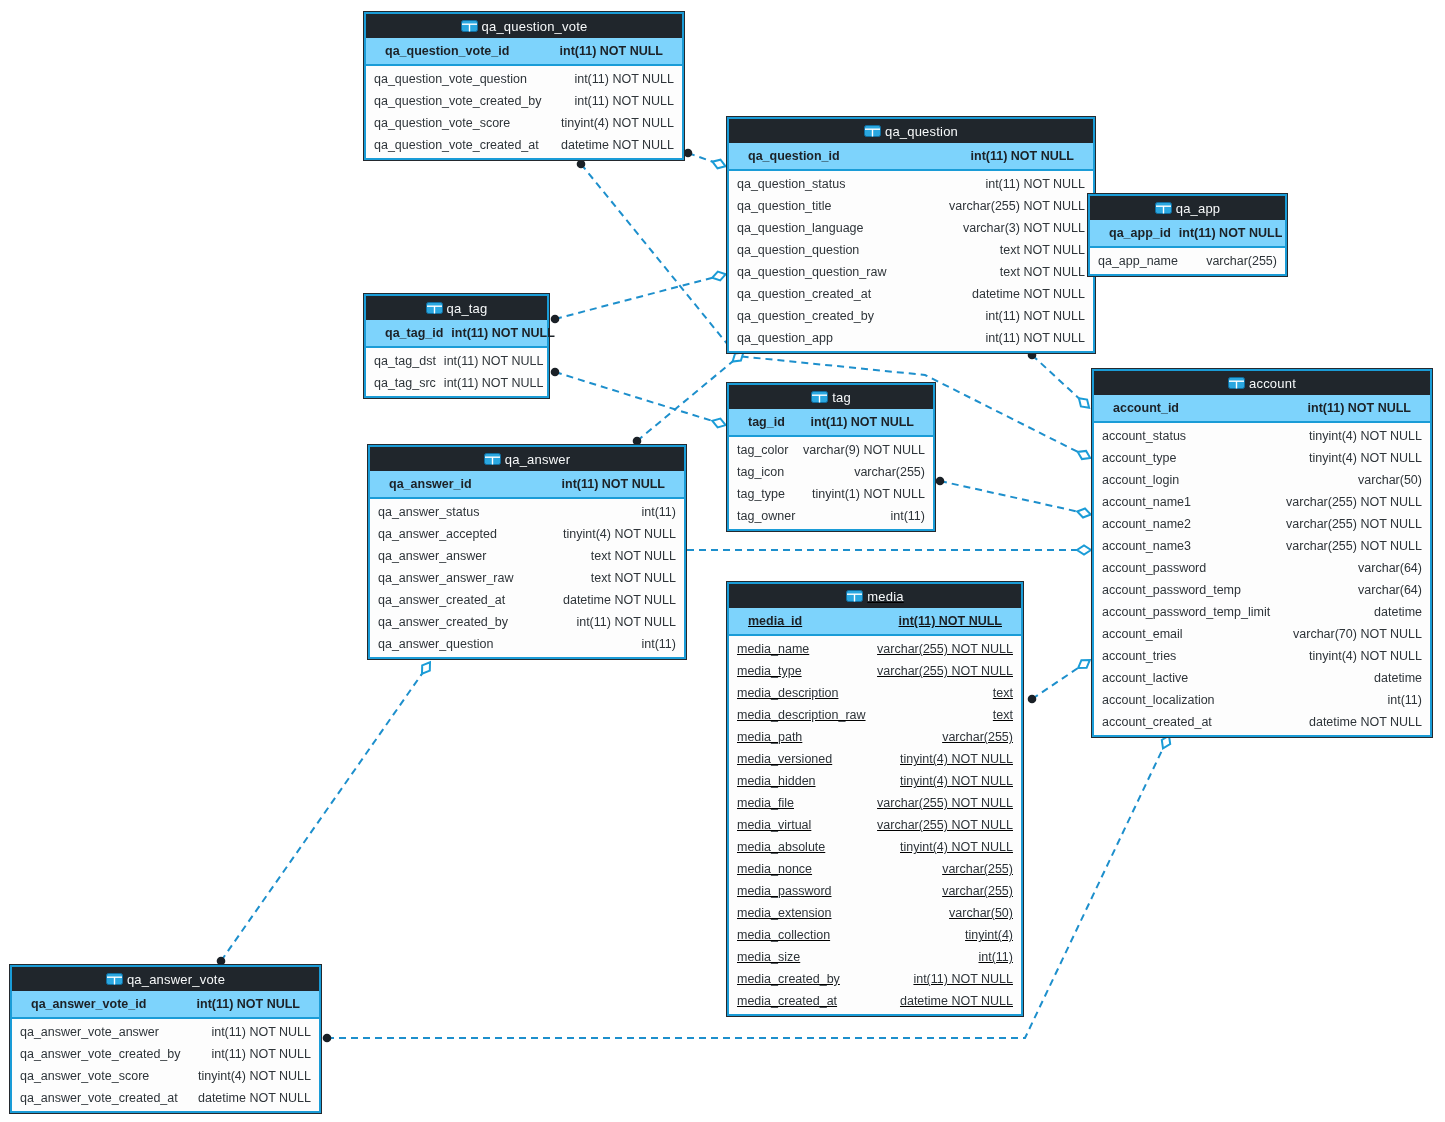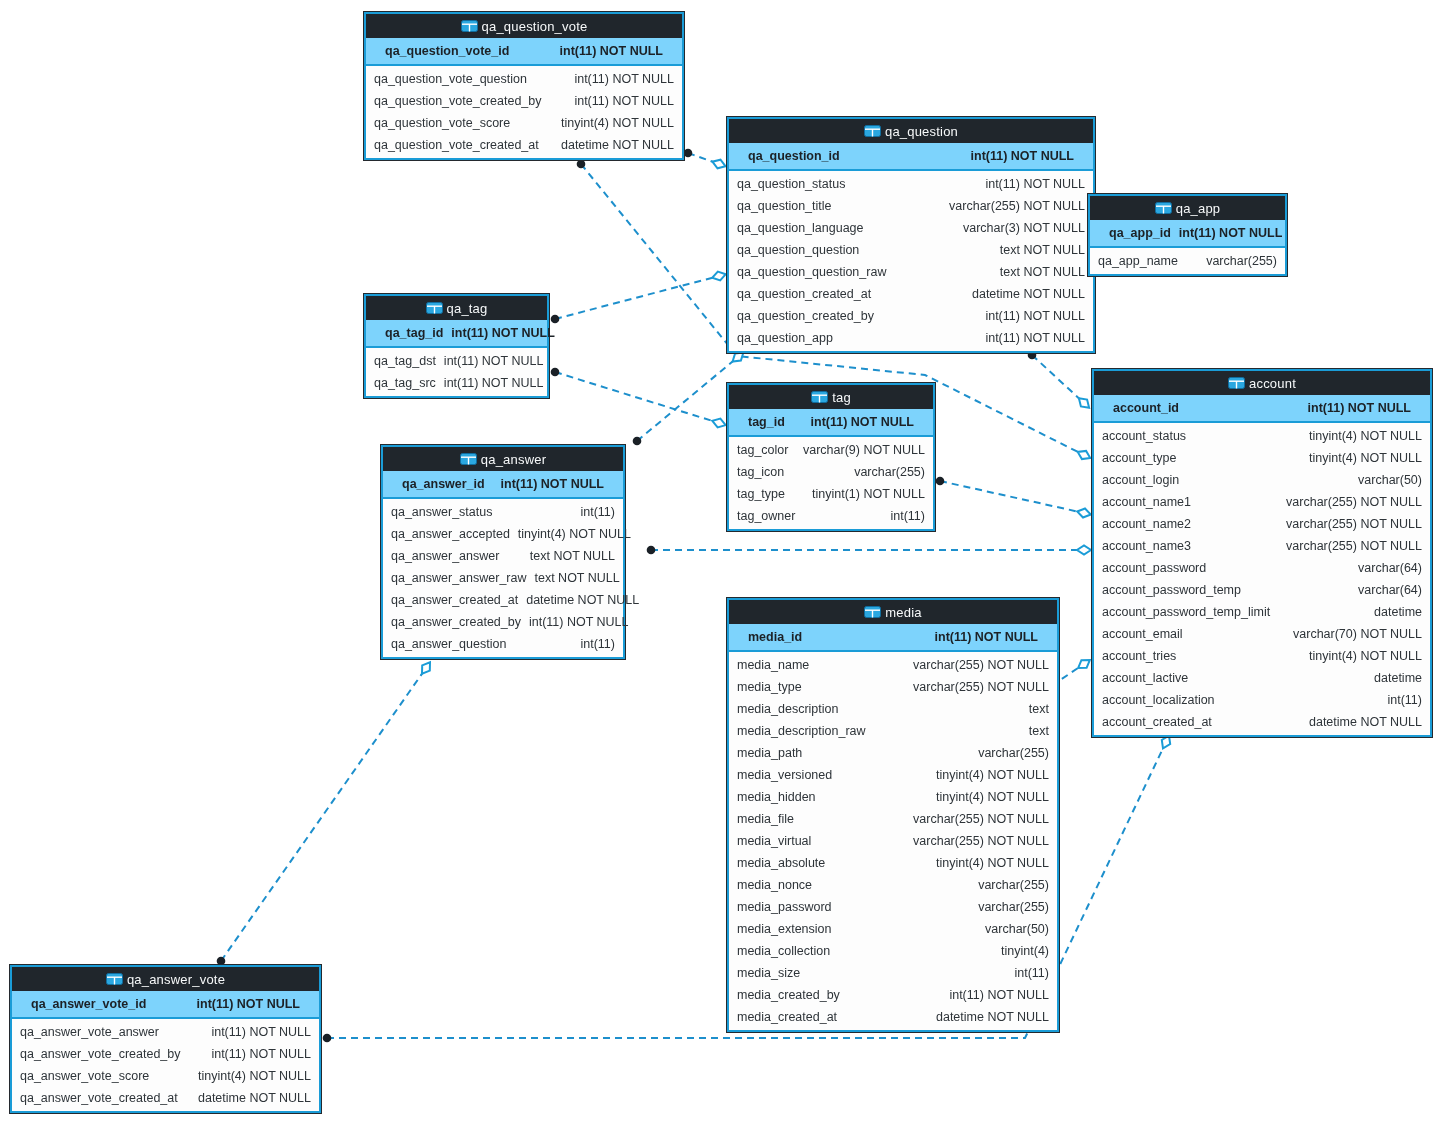--- a/index.html
+++ b/index.html
@@ -326,21 +326,21 @@
           <div class="row">
             <span class="field">account_localization</span>
             <span class="type">int(11)</span>
           </div>
           <div class="row">
             <span class="field">account_created_at</span>
             <span class="type">datetime NOT NULL</span>
           </div>
         </div>
       </div>
-      <div class="table-card" style="left: 381px; top: 445px; width: 244px;">
+      <div class="table-card" style="left: 368px; top: 445px; width: 318px;">
         <div class="table-header">
           <span class="tbl-icon">
             <svg width="17" height="12" viewBox="0 0 17 12">
               <rect x="0.5" y="0.5" width="16" height="11" rx="2" fill="#2aa7e0" stroke="#106d9e"></rect>
               <line x1="1" y1="4.2" x2="16" y2="4.2" stroke="#ffffff" stroke-width="1.4"></line>
               <line x1="8.5" y1="4.2" x2="8.5" y2="11.5" stroke="#ffffff" stroke-width="1.4"></line>
             </svg>
           </span>
           <span>qa_answer</span>
         </div>
@@ -374,21 +374,21 @@
           <div class="row">
             <span class="field">qa_answer_created_by</span>
             <span class="type">int(11) NOT NULL</span>
           </div>
           <div class="row">
             <span class="field">qa_answer_question</span>
             <span class="type">int(11)</span>
           </div>
         </div>
       </div>
-      <div class="table-card" style="left: 727px; top: 598px; width: 332px;">
+      <div class="table-card" style="left: 727px; top: 582px; width: 296px; text-decoration: underline;">
         <div class="table-header">
           <span class="tbl-icon">
             <svg width="17" height="12" viewBox="0 0 17 12">
               <rect x="0.5" y="0.5" width="16" height="11" rx="2" fill="#2aa7e0" stroke="#106d9e"></rect>
               <line x1="1" y1="4.2" x2="16" y2="4.2" stroke="#ffffff" stroke-width="1.4"></line>
               <line x1="8.5" y1="4.2" x2="8.5" y2="11.5" stroke="#ffffff" stroke-width="1.4"></line>
             </svg>
           </span>
           <span>media</span>
         </div>

